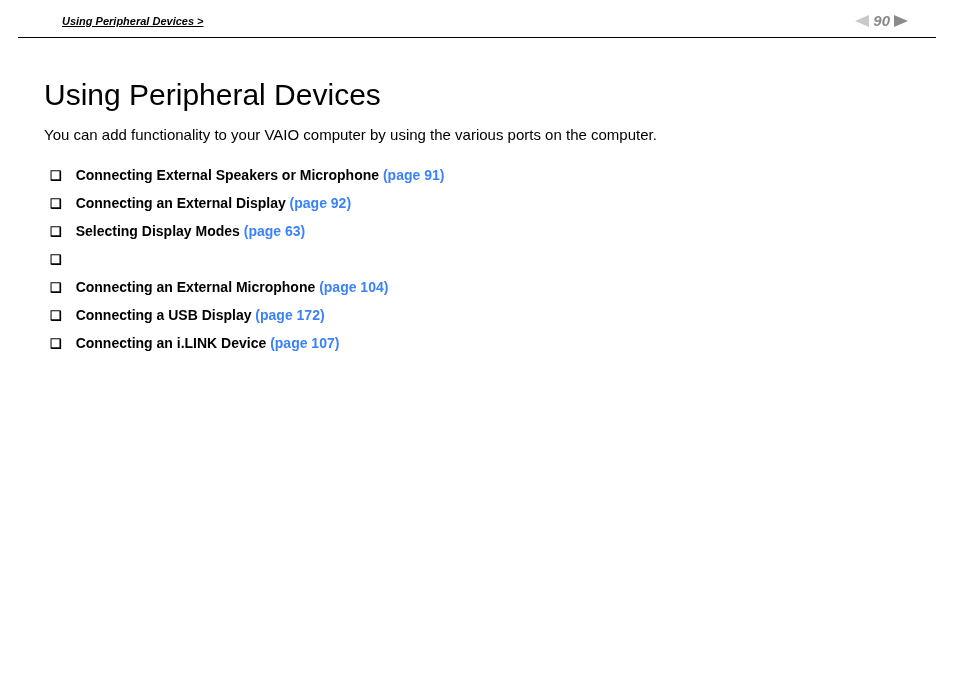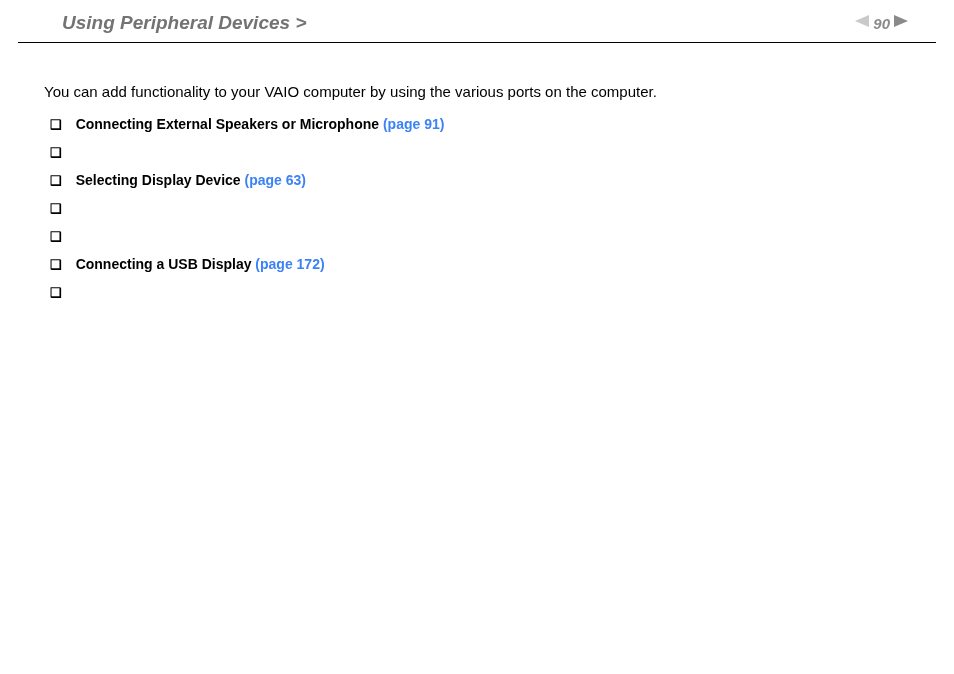--- a/index.html
+++ b/index.html
@@ -12,28 +12,29 @@
     }
     .header-bar {
       display: flex;
       justify-content: space-between;
       align-items: center;
       padding: 12px 28px 8px 44px;
       border-bottom: 1px solid #000;
       margin: 0 18px;
     }
     .breadcrumb {
-      color: #737373;
-      font-size: 19px;
+      color: #000000;
+      font-size: 11px;
       font-weight: bold;
       font-style: italic;
+      text-decoration: underline;
     }
     .pager {
       display: flex;
-      align-items: flex-start;
+      align-items: center;
       gap: 4px;
     }
     .page-num {
       color: #8a8a8a;
       font-size: 15px;
       font-weight: bold;
       font-style: italic;
     }
     .nav-arrow {
       display: inline-flex;
@@ -44,21 +45,21 @@
     }
     .title {
       font-size: 30px;
       font-weight: normal;
       color: #000;
       margin-bottom: 14px;
     }
     .intro {
       font-size: 15px;
       color: #000;
-      margin-bottom: 16px;
+      margin-bottom: 24px;
     }
     .toc-list {
       list-style: none;
       padding-left: 6px;
     }
     .toc-item {
       display: flex;
       align-items: flex-start;
       gap: 14px;
       margin-bottom: 10px;
@@ -89,49 +90,62 @@
     <span class="page-num">90</span>
     <span class="nav-arrow">
       <svg width="14" height="12" viewBox="0 0 14 12">
         <polygon points="0,0 0,12 14,6" fill="#8a8a8a"></polygon>
       </svg>
     </span>
   </div>
 </div>
 
 <div class="content">
+  <h1 class="title">Using Peripheral Devices</h1>
   <p class="intro">You can add functionality to your VAIO computer by using the various ports on the computer.</p>
   <ul class="toc-list">
     <li class="toc-item">
       <span class="bullet">❑</span>
       <span>
         <span class="toc-label">Connecting External Speakers or Microphone</span>
         <span class="page-link">(page 91)</span>
       </span>
     </li>
     <li class="toc-item">
       <span class="bullet">❑</span>
+      <span>
+        <span class="toc-label">Connecting an External Display</span>
+        <span class="page-link">(page 92)</span>
+      </span>
     </li>
     <li class="toc-item">
       <span class="bullet">❑</span>
       <span>
-        <span class="toc-label">Selecting Display Device</span>
+        <span class="toc-label">Selecting Display Modes</span>
         <span class="page-link">(page 63)</span>
       </span>
     </li>
     <li class="toc-item">
       <span class="bullet">❑</span>
     </li>
     <li class="toc-item">
       <span class="bullet">❑</span>
+      <span>
+        <span class="toc-label">Connecting an External Microphone</span>
+        <span class="page-link">(page 104)</span>
+      </span>
     </li>
     <li class="toc-item">
       <span class="bullet">❑</span>
       <span>
         <span class="toc-label">Connecting a USB Display</span>
         <span class="page-link">(page 172)</span>
       </span>
     </li>
     <li class="toc-item">
       <span class="bullet">❑</span>
+      <span>
+        <span class="toc-label">Connecting an i.LINK Device</span>
+        <span class="page-link">(page 107)</span>
+      </span>
     </li>
   </ul>
 </div>
 
 </body></html>

